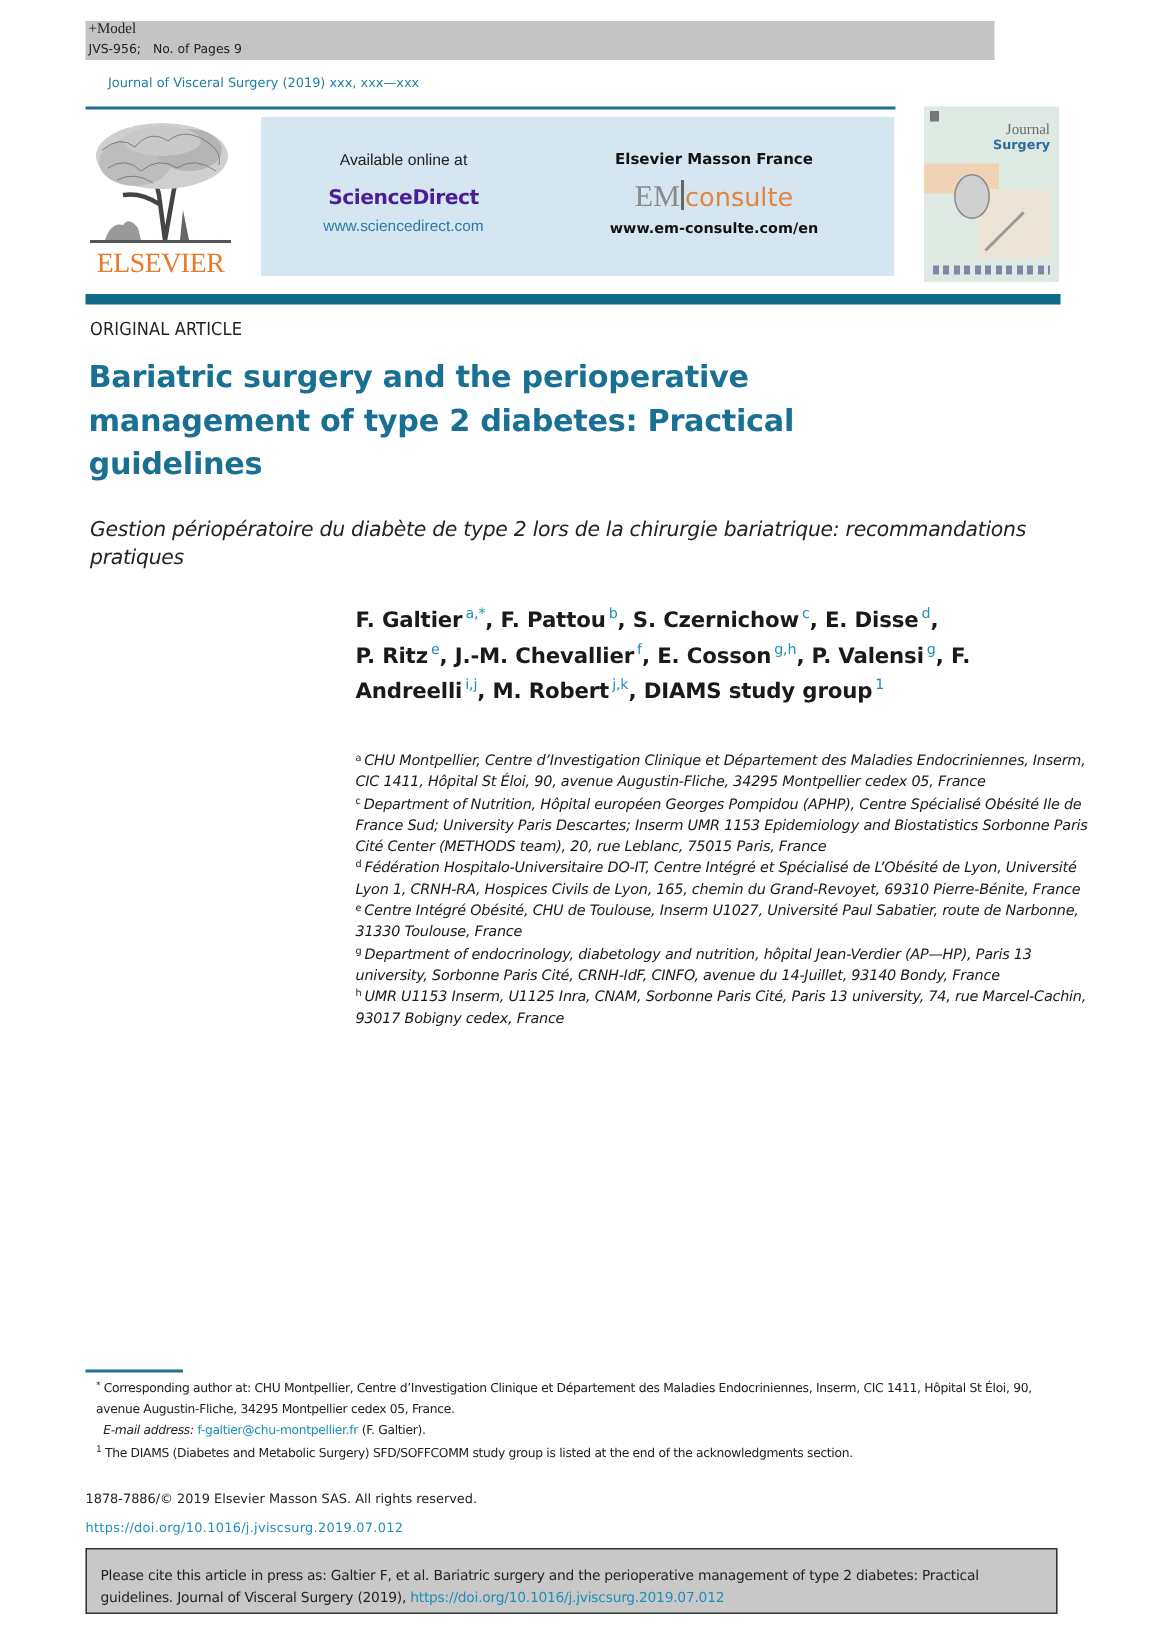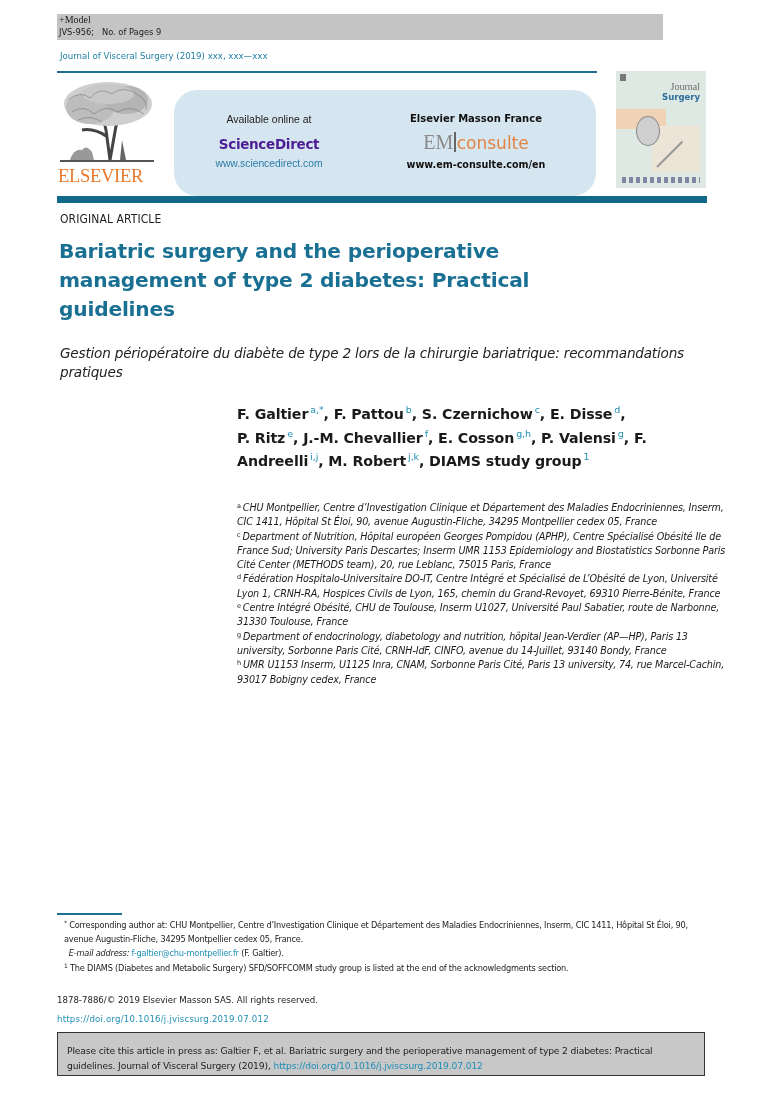--- a/index.html
+++ b/index.html
@@ -6,31 +6,31 @@
   body { width: 776px; height: 1097px; position: relative; overflow: hidden;
          font-family: "DejaVu Sans", sans-serif; color: #1a1a1a; }
   .abs { position: absolute; }
 
   
   .topbar { left: 57px; top: 14px; width: 606px; height: 26px; background: #c4c4c4; }
   .topbar .model { position: absolute; left: 2px; top: 0px; font-family: "Liberation Serif", serif; font-size: 10px; line-height: 11px; color: #222; }
   .topbar .jvs { position: absolute; left: 2px; top: 12px; font-family: "DejaVu Sans", sans-serif; font-size: 8.3px; line-height: 12px; color: #222; white-space: pre; }
   .topbar .aip { position: absolute; left: 210px; top: -1px; font-family: "Liberation Sans", sans-serif; font-weight: bold; font-size: 23px; line-height: 28px; color: #ffffff; letter-spacing: 0.3px; }
 
-  .journal-line { left: 60px; top: 51px; font-size: 8.6px; color: #1f7fa3; }
+  .journal-line { left: 72px; top: 51px; font-size: 8.6px; color: #1f7fa3; }
 
   .hr-thin { left: 57px; top: 71px; width: 540px; height: 1.5px; background: #1f6f8f; }
 
   
   .elsevier-logo { left: 58px; top: 80px; width: 98px; height: 110px; }
   .tree { position: absolute; left: 2px; top: 0; width: 94px; height: 84px; }
-  .elsevier-word { position: absolute; left: 0; top: 86px; width: 98px; font-family: "Liberation Serif", serif; font-size: 18.5px; color: #e9782a; letter-spacing: -0.3px; }
+  .elsevier-word { position: absolute; left: 0; top: 86px; width: 98px; text-align: center; font-family: "Liberation Serif", serif; font-size: 18.5px; color: #e9782a; letter-spacing: -0.3px; }
 
   
-  .panel { left: 174px; top: 90px; width: 422px; height: 106px; background: #d6e6f0; border-radius: 23px; }
+  .panel { left: 174px; top: 78px; width: 422px; height: 106px; background: #d6e6f0; }
   .panel .col { position: absolute; text-align: center; }
   .avail { left: 20px; top: 23px; width: 150px; font-family: "Liberation Sans", sans-serif; font-size: 10.5px; color: #222; }
   .scidir { left: 20px; top: 46px; width: 150px; font-family: "DejaVu Sans", sans-serif; font-weight: bold; font-size: 13.5px; color: #4c1d95; letter-spacing: -0.3px; }
   .scidir-url { left: 20px; top: 68px; width: 150px; font-family: "Liberation Sans", sans-serif; font-size: 10.3px; color: #2a7ba6; }
   .emf { left: 212px; top: 23px; width: 180px; font-family: "DejaVu Sans", sans-serif; font-size: 10px; color: #111; font-weight: 600; }
   .emc { left: 212px; top: 40px; width: 180px; font-size: 20px; line-height: 24px; }
   .emc .em { font-family: "Liberation Serif", serif; color: #8a8a8a; }
   .emc .bar { display: inline-block; width: 1.5px; height: 20px; background: #666; vertical-align: -3px; margin: 0 1px; }
   .emc .consulte { font-family: "DejaVu Sans", sans-serif; color: #e28544; font-size: 17px; }
   .emc-url { left: 212px; top: 69px; width: 180px; font-family: "DejaVu Sans", sans-serif; font-size: 9.6px; color: #111; font-weight: 600; }

